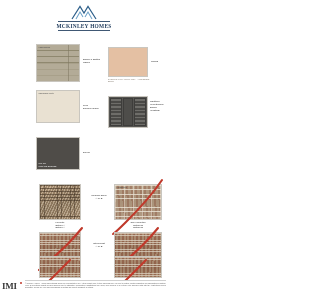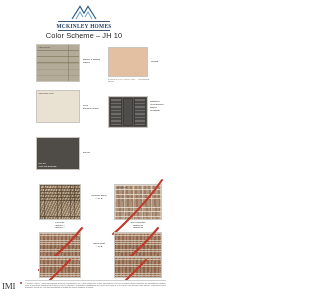--- a/index.html
+++ b/index.html
@@ -131,21 +131,21 @@
   .red-mark svg { display: block; overflow: visible; }
 
   
   .footer {
     position: absolute; left: 0; bottom: 0; width: 168px; height: 20px;
     background: #ffffff;
   }
   .footer-watermark {
     position: absolute; left: 2px; top: 1px;
     font-family: "Liberation Serif", serif;
-    font-size: 9px; font-weight: 400; color: #3b3b3b; letter-spacing: -.3px;
+    font-size: 9px; font-weight: 700; color: #3b3b3b; letter-spacing: -.3px;
   }
   .footer-dot {
     position: absolute; left: 20px; top: 2px; width: 2.2px; height: 2.2px;
     border-radius: 50%; background: #c0392b;
   }
   .footer-text {
     position: absolute; left: 25px; top: 1.5px; right: 2px;
     font-size: 1.7px; line-height: 1.45; color: #5a5a5a; text-align: justify;
   }
   .footer-rule {
@@ -163,21 +163,20 @@
         <path d="M2 28 L18 3 L26 16 L34 3 L50 28" fill="none" stroke="#2d5f8a" stroke-width="2.4" stroke-linejoin="miter"></path>
         <path d="M10 28 L18 14 L24 24" fill="none" stroke="#6fa3c9" stroke-width="2.1"></path>
         <path d="M28 24 L34 14 L42 28" fill="none" stroke="#6fa3c9" stroke-width="2.1"></path>
       </svg>
     </span>
     <div class="logo-rule"></div>
     <div class="logo-text">MCKINLEY HOMES</div>
     <div class="logo-rule2"></div>
   </div>
 
-  <div class="page-title">Color Scheme – JH 10</div>
 
   <div class="swatch bb" style="left:36px; top:44px; width:44px; height:38px;">
     <div class="bb-seam" style="left:31px;"></div>
     <div class="swatch-inner-label">Khaki Brown</div>
   </div>
   <div class="swatch-caption" style="left:83px; top:58px; width:28px; white-space:pre-line;">Board &amp; Batten
 Shake</div>
 
   <div class="swatch chip-siding" style="left:108px; top:47px; width:40px; height:30px;"></div>
   <div class="swatch-under-code" style="left:108px; top:78px; width:42px;">SHERWIN WILLIAMS SW 7036 – ACCESSIBLE BEIGE</div>

